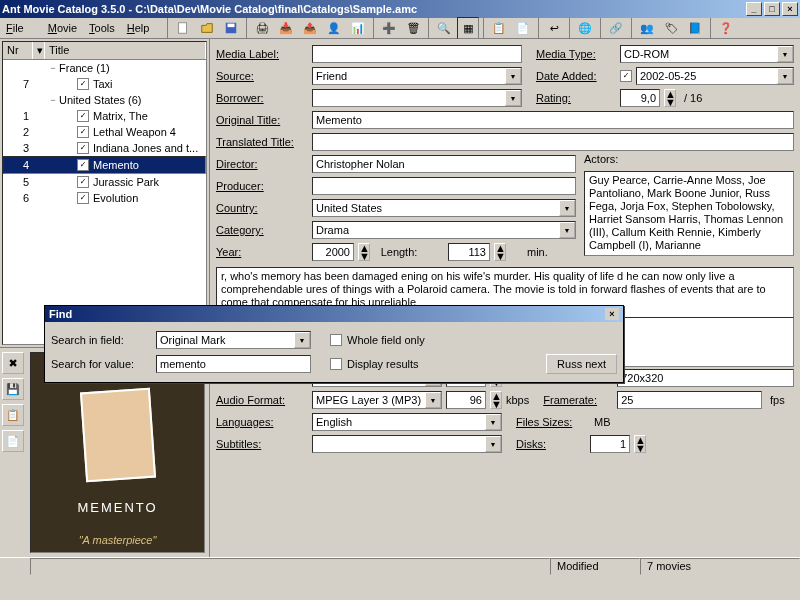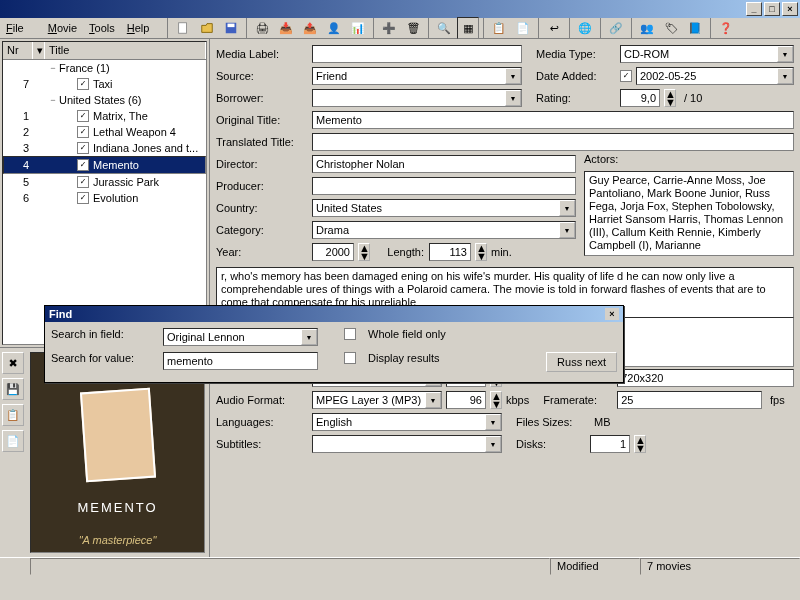--- a/index.html
+++ b/index.html
@@ -24,44 +24,45 @@
 .tree-row .chk { width: 12px; height: 12px; border: 1px solid #808080; background: #fff; margin: 0 4px; font-size: 8px; text-align: center; line-height: 10px; }
 .tree-row.sel { background: #0a246a; color: #fff; }
 .tree-row.sel .chk { color: #000; }
 .pic-area { height: 210px; display: flex; background: #d4d0c8; border-top: 1px solid #808080; }
 .pic-btns { width: 26px; display: flex; flex-direction: column; gap: 4px; padding: 4px 2px; }
 .pic-btns .pbtn { width: 22px; height: 22px; border: 1px outset #fff; background: #d4d0c8; display:flex; align-items:center; justify-content:center; }
 .cover { flex: 1; margin: 4px; background: #3a3020; border: 1px inset #808080; display: flex; flex-direction: column; align-items: center; justify-content: space-between; color: #d8c080; font-size: 9px; padding: 6px; }
 .cover .face { width: 70px; height: 90px; background: #e8c8a0; border: 2px solid #fff; transform: rotate(-4deg); }
 .right { flex: 1; padding: 4px 6px; overflow: hidden; }
 .row { display: flex; align-items: center; height: 22px; gap: 4px; }
-.lbl { width: 92px; }
+.lbl { width: 92px; text-decoration: underline; }
 .inp { height: 18px; background: #fff; border: 1px inset #808080; padding: 1px 3px; display: flex; align-items: center; }
 .sel { background: #fff; border: 1px inset #808080; height: 18px; display: flex; align-items: center; padding-left: 3px; position: relative; }
 .sel .dd { position: absolute; right: 0; top: 0; width: 16px; height: 16px; background: #d4d0c8; border: 1px outset #fff; display: flex; align-items: center; justify-content: center; font-size: 7px; }
 .spin { display: flex; }
 .spin .sb { width: 12px; height: 18px; background: #d4d0c8; border: 1px outset #fff; font-size: 6px; display: flex; flex-direction: column; }
 .spin .sb div { flex: 1; text-align: center; line-height: 8px; }
 .actors { background: #fff; border: 1px inset #808080; padding: 2px 4px; font-size: 11px; line-height: 13px; height: 85px; overflow: hidden; }
 .desc { background: #fff; border: 1px inset #808080; padding: 2px 4px; height: 60px; overflow: hidden; line-height: 13px; }
 .comments { background: #fff; border: 1px inset #808080; height: 50px; }
 .statusbar { height: 18px; display: flex; border-top: 1px solid #fff; padding-left: 30px; }
 .statusbar div { border: 1px inset #d4d0c8; padding: 1px 6px; }
 .find-dlg { position: absolute; left: 44px; top: 305px; width: 580px; background: #d4d0c8; border: 1px solid #000; box-shadow: 1px 1px 0 #404040; }
 .find-dlg .ftitle { background: linear-gradient(to right, #0a246a, #a6caf0); color: #fff; font-weight: bold; padding: 2px 4px; display: flex; }
 .find-dlg .ftitle .fx { margin-left: auto; width: 14px; height: 12px; background: #d4d0c8; color: #000; text-align: center; font-size: 9px; line-height: 12px; }
 .find-dlg .fbody { padding: 6px; }
-.find-dlg .frow { display: flex; height: 24px; gap: 12px; }
+.find-dlg .frow { display: flex; align-items: center; height: 24px; gap: 5px; }
 .btn { height: 20px; padding: 0 10px; background: #d4d0c8; border: 1px outset #fff; }
 svg { width: 14px; height: 14px; }
 </style>
 </head>
 <body>
 
 <div class="titlebar">
+  <span>Ant Movie Catalog 3.5.0 - C:\Data\Dev\Movie Catalog\final\Catalogs\Sample.amc</span>
   <div class="spacer"></div>
   <div class="wbtn">_</div>
   <div class="wbtn">□</div>
   <div class="wbtn">×</div>
 </div>
 
 <div style="display:flex;">
   <div class="menubar" style="flex:0 0 140px; border-bottom:none;">
     <span><u>F</u><span title="File">ile</span></span>
     <span><u>M</u>ovie</span>
@@ -235,21 +236,21 @@
           <div class="dd">▼</div>
         </div>
       <div class="lbl" style="width:80px;margin-left:10px">Rating:</div>
       <div class="inp" style="width:40px;text-align:right;justify-content:flex-end">9,0</div>
       <div class="spin">
           <div class="sb">
             <div>▲</div>
             <div>▼</div>
           </div>
         </div>
-      <div style="margin-left:4px">/ 10</div>
+      <div style="margin-left:4px">/ 16</div>
     </div>
     <div class="row">
       <div class="lbl">Original Title:</div>
       <div class="inp" style="flex:1">Memento</div>
     </div>
     <div class="row">
       <div class="lbl">Translated Title:</div>
       <div class="inp" style="flex:1"></div>
     </div>
     <div style="display:flex;gap:8px">
@@ -278,29 +279,29 @@
           </div>
         <div class="row">
           <div class="lbl">Year:</div>
           <div class="inp" style="width:42px;justify-content:flex-end">2000</div>
             <div class="spin">
               <div class="sb">
                 <div>▲</div>
                 <div>▼</div>
               </div>
             </div>
-          <div style="width:50px;text-align:right;margin-right:1px">Length:</div>
+          <div style="width:50px;text-align:center;margin-right:20px">Length:</div>
           <div class="inp" style="width:42px;justify-content:flex-end">113</div>
             <div class="spin">
               <div class="sb">
                 <div>▲</div>
                 <div>▼</div>
               </div>
             </div>
-          <div style="margin-left:0">min.</div>
+          <div style="margin-left:17px">min.</div>
         </div>
       </div>
       <div style="width:210px">
         <div style="height:18px">Actors:</div>
         <div class="actors">Guy Pearce, Carrie-Anne Moss, Joe Pantoliano, Mark Boone Junior, Russ Fega, Jorja Fox, Stephen Tobolowsky, Harriet Sansom Harris, Thomas Lennon (III), Callum Keith Rennie, Kimberly Campbell (I), Marianne</div>
       </div>
     </div>
     <div class="desc" style="margin-top:4px">r, who's memory has been damaged ening on his wife's murder. His quality of life d he can now only live a comprehendable ures of things with a Polaroid camera. The movie is told in forward flashes of events that are to come that compensate for his unreliable</div>
     <div class="row" style="margin-top:4px">
         <div class="lbl">Comments:</div>
@@ -377,21 +378,21 @@
 
 <div class="find-dlg">
   <div class="ftitle">
       <span>Find</span>
       <div class="fx">×</div>
     </div>
   <div class="fbody">
     <div class="frow">
       <div style="width:100px">Search in field:</div>
       <div class="sel" style="width:155px">
-          <span>Original Lennon</span>
+          <span>Original Mark</span>
           <div class="dd">▼</div>
         </div>
       <div style="width:12px;height:12px;border:1px solid #808080;background:#fff;margin-left:14px"></div>
       <div>Whole field only</div>
     </div>
     <div class="frow">
       <div style="width:100px">Search for value:</div>
       <div class="inp" style="width:155px">memento</div>
       <div style="width:12px;height:12px;border:1px solid #808080;background:#fff;margin-left:14px"></div>
       <div>Display results</div>

